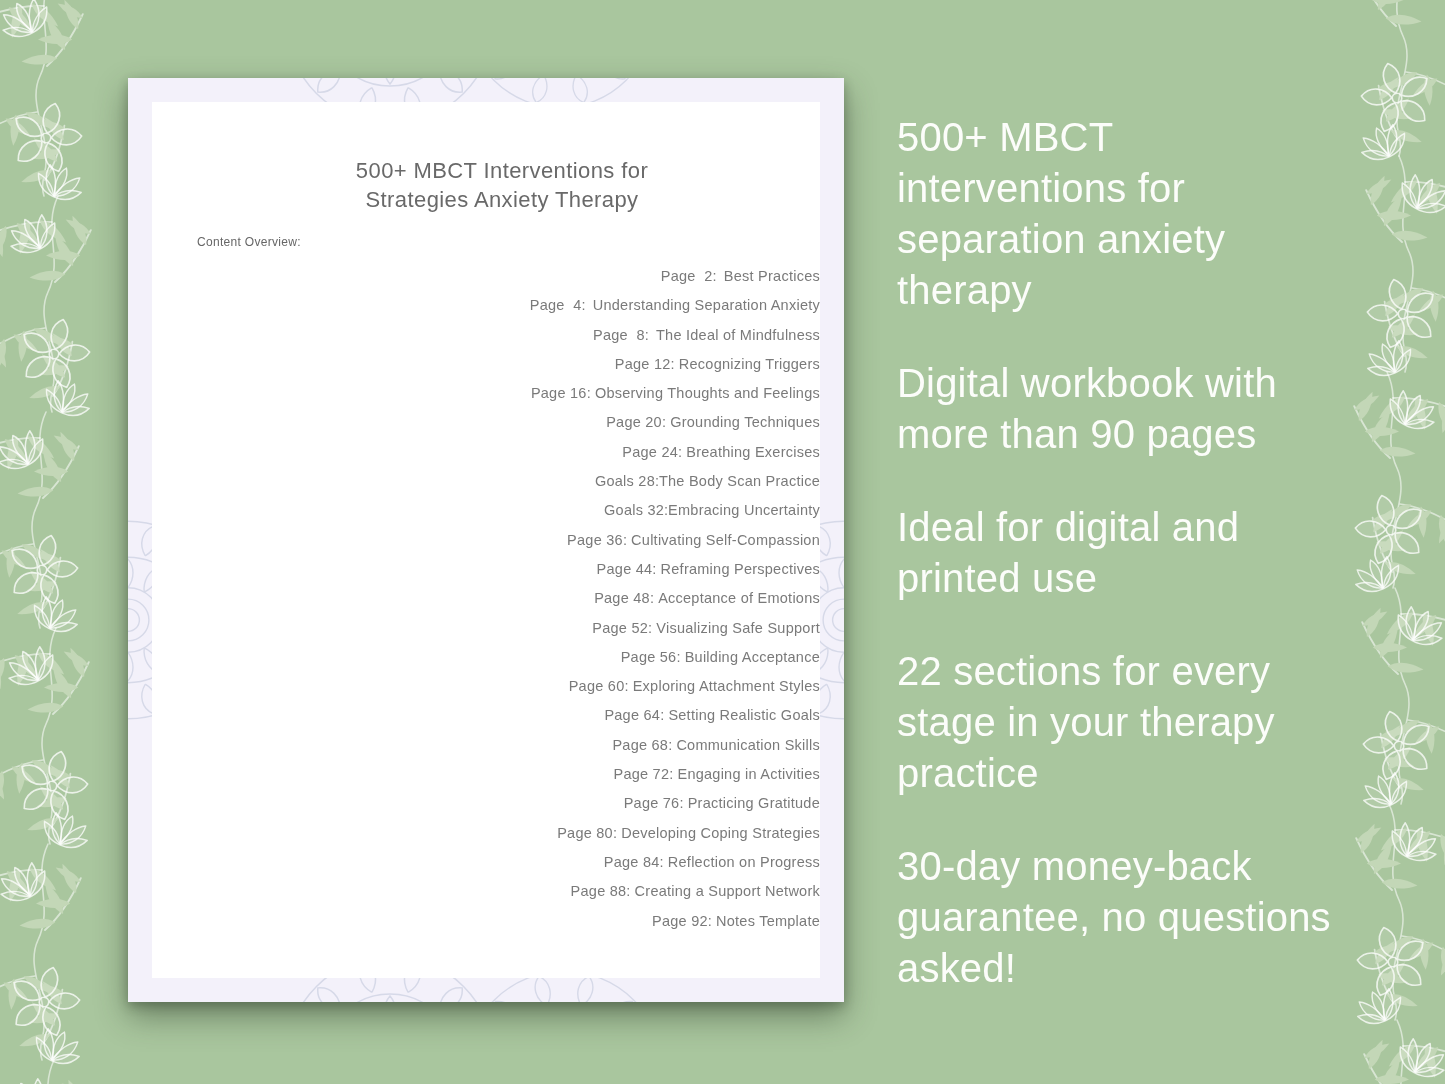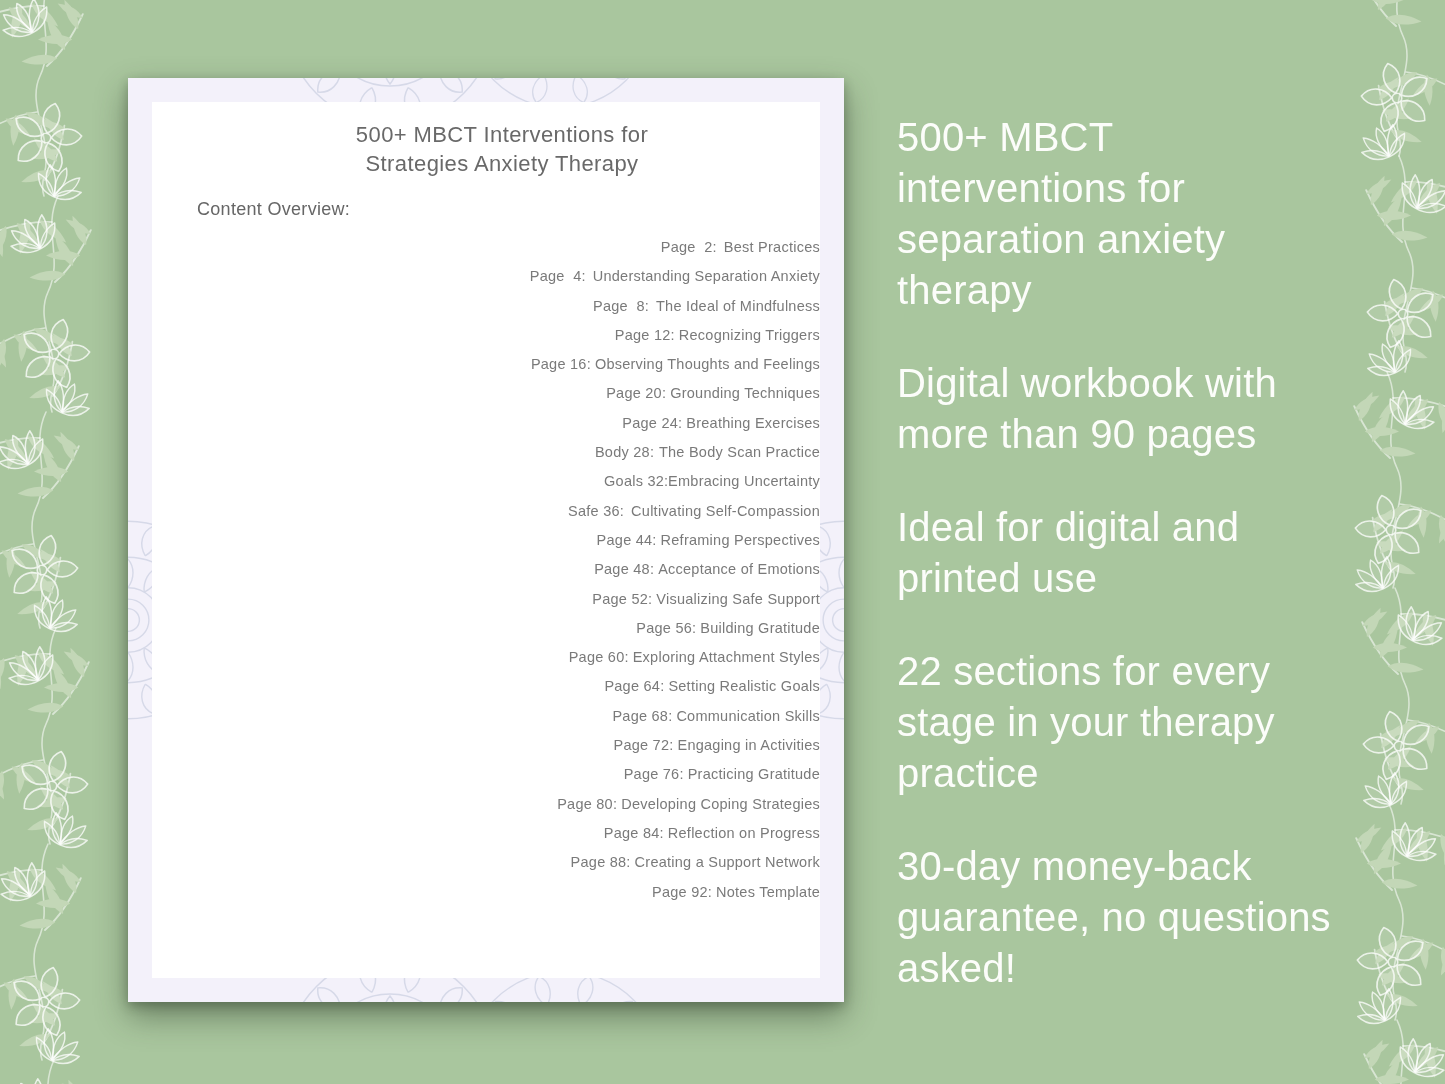--- a/index.html
+++ b/index.html
@@ -26,27 +26,27 @@
     box-shadow:0 14px 30px rgba(40,55,35,.48), 0 4px 10px rgba(40,55,35,.32);
   }
   .mandala-layer { position:absolute; left:0; top:0; width:716px; height:924px; }
   .mline { stroke:#d6d9e8; stroke-width:1.5; fill:none; }
 
   .page {
     position:absolute; left:24px; top:24px; right:24px; bottom:24px;
     background:#ffffff;
   }
   .doc-title {
-    margin-top:18px; text-align:center;
+    margin-top:54px; text-align:center;
     font-size:22px; line-height:29px; letter-spacing:.4px;
     color:#696969; font-weight:normal;padding-left:32px;
   }
   .overview {
     margin:21px 0 0 45px;
-    font-size:18px; letter-spacing:.3px; color:#666666;
+    font-size:12px; letter-spacing:.3px; color:#666666;
   }
   .toc { margin:13px 0 0 70px; }
   .toc-item { line-height:29.3px; font-size:14.5px; letter-spacing:.25px; color:#7a7a7a;text-align:right; }
   .toc-page { display:inline-block; width:57px; white-space:pre; }
   .toc-title { margin-left:7px; }
 
   
   .promo-col { position:absolute; left:897px; top:112px; width:442px; }
   .promo {
     margin:0 0 42px 0;
@@ -188,46 +188,46 @@
 
         <div class="toc-item">
           <span class="toc-page">Page 20:</span><span class="toc-title">Grounding Techniques</span>
         </div>
 
         <div class="toc-item">
           <span class="toc-page">Page 24:</span><span class="toc-title">Breathing Exercises</span>
         </div>
 
         <div class="toc-item">
-          <span class="toc-page">Body 28:</span><span class="toc-title">The Body Scan Practice</span>
+          <span class="toc-page">Goals 28:</span><span class="toc-title">The Body Scan Practice</span>
         </div>
 
         <div class="toc-item">
           <span class="toc-page">Goals 32:</span><span class="toc-title">Embracing Uncertainty</span>
         </div>
 
         <div class="toc-item">
-          <span class="toc-page">Safe 36:</span><span class="toc-title">Cultivating Self-Compassion</span>
+          <span class="toc-page">Page 36:</span><span class="toc-title">Cultivating Self-Compassion</span>
         </div>
 
 
         <div class="toc-item">
           <span class="toc-page">Page 44:</span><span class="toc-title">Reframing Perspectives</span>
         </div>
 
         <div class="toc-item">
           <span class="toc-page">Page 48:</span><span class="toc-title">Acceptance of Emotions</span>
         </div>
 
         <div class="toc-item">
           <span class="toc-page">Page 52:</span><span class="toc-title">Visualizing Safe Support</span>
         </div>
 
         <div class="toc-item">
-          <span class="toc-page">Page 56:</span><span class="toc-title">Building Gratitude</span>
+          <span class="toc-page">Page 56:</span><span class="toc-title">Building Acceptance</span>
         </div>
 
         <div class="toc-item">
           <span class="toc-page">Page 60:</span><span class="toc-title">Exploring Attachment Styles</span>
         </div>
 
         <div class="toc-item">
           <span class="toc-page">Page 64:</span><span class="toc-title">Setting Realistic Goals</span>
         </div>
 

